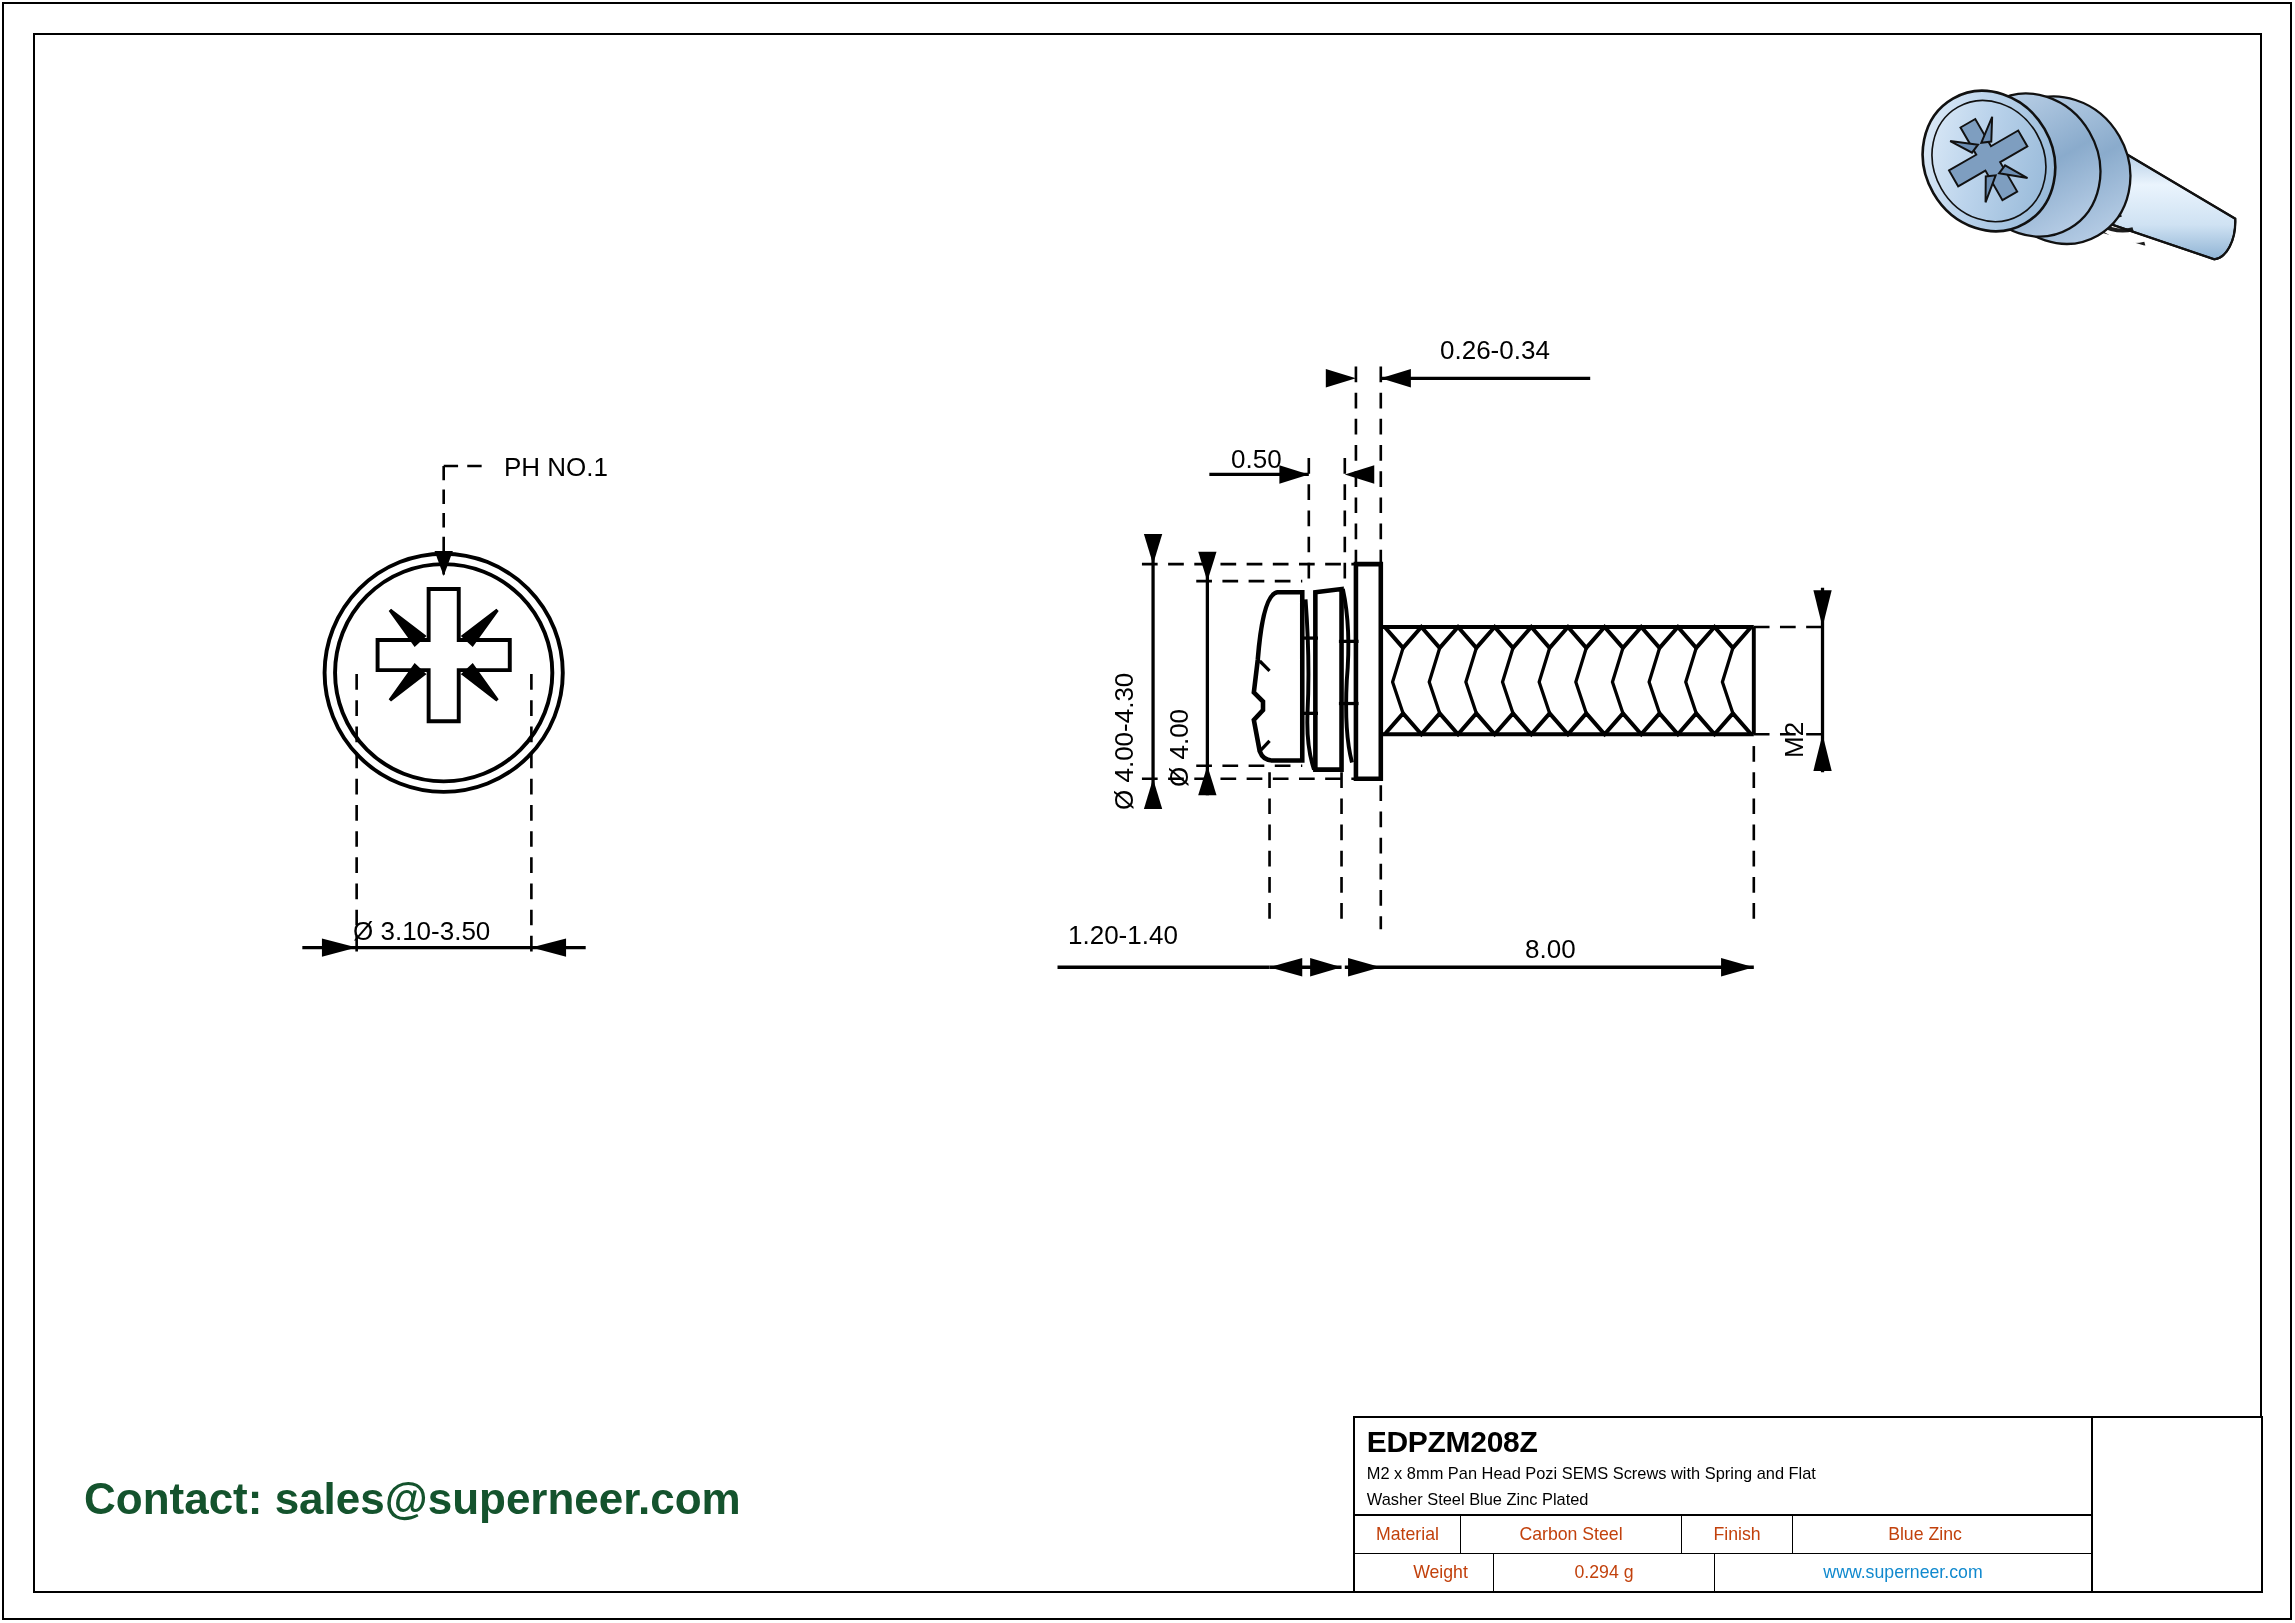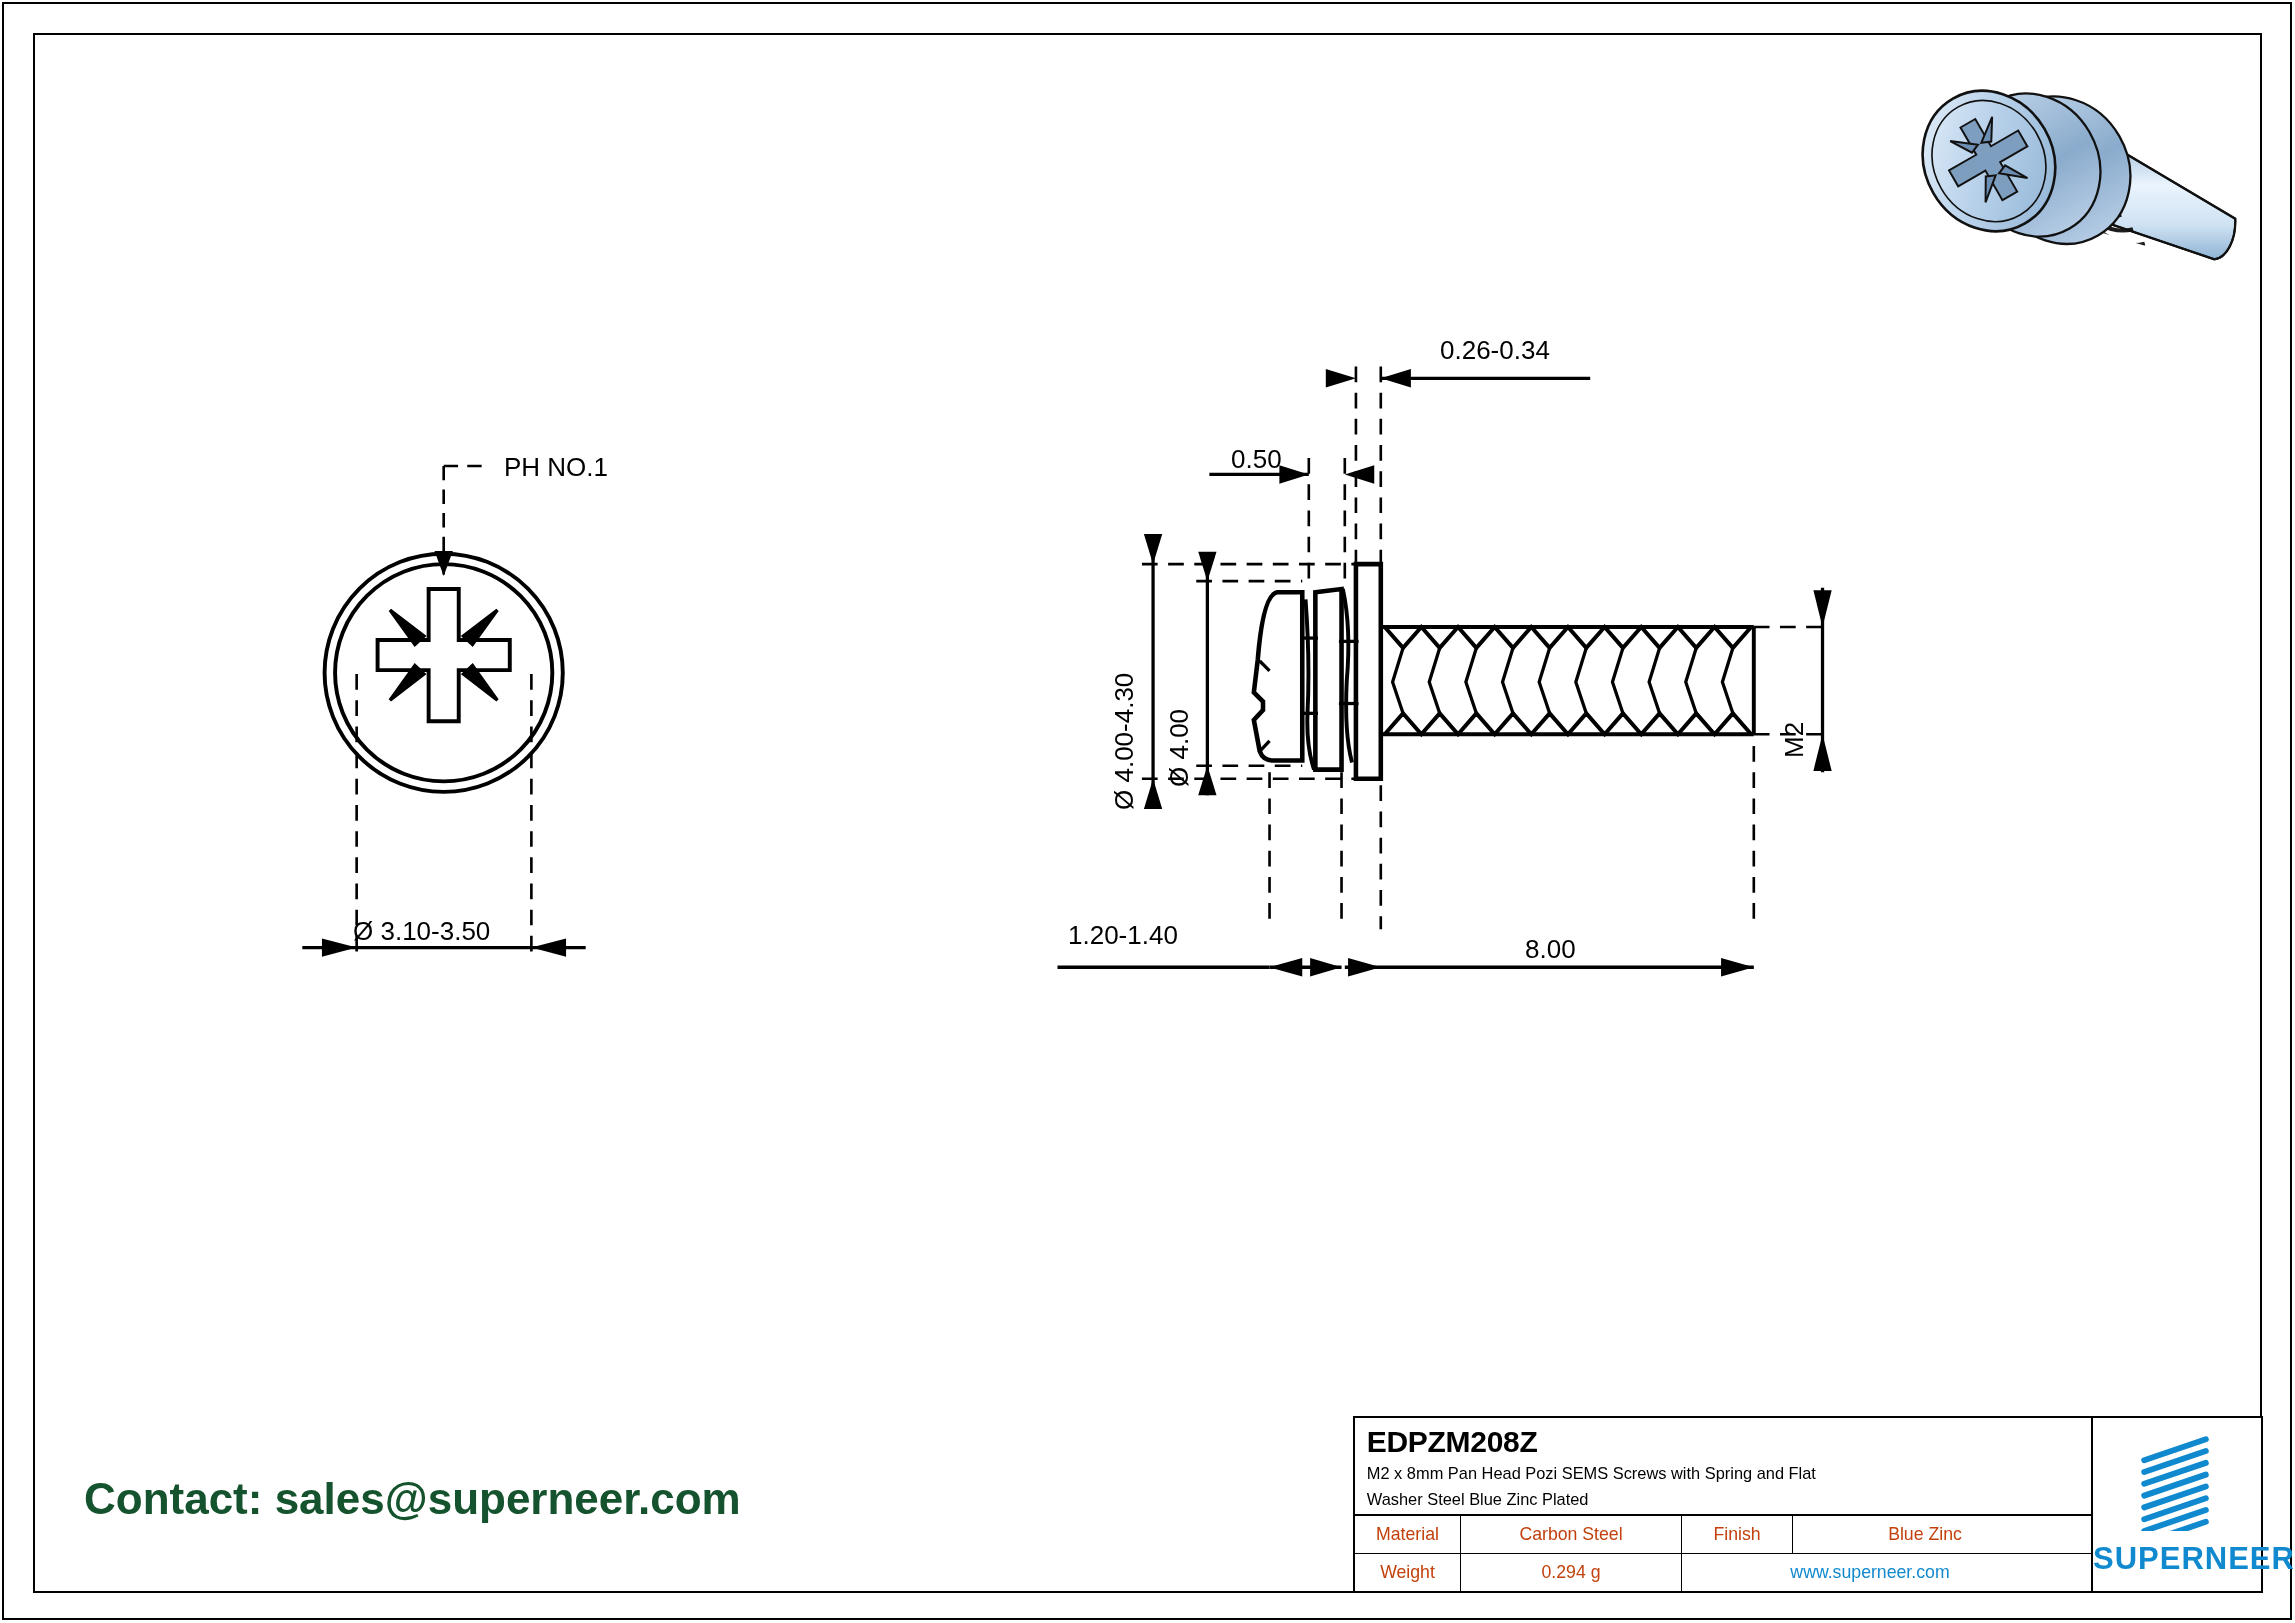--- a/index.html
+++ b/index.html
@@ -70,21 +70,21 @@
     line-height: 1.32;
     color: #000;
     margin-top: 5.2px;
   }
   .tb-row {
     flex: 1 1 0;
     display: flex;
     border-bottom: 1.3px solid #000;
     box-sizing: border-box;
   }
-  .tb-row:last-child { border-bottom: none; }
+  .tb-row:last-child { border-bottom: none; justify-content: flex-end; }
   .tb-cell {
     display: flex;
     align-items: center;
     justify-content: center;
     font-size: 17.7px;
     color: #c2410c;
     border-right: 1.3px solid #000;
     box-sizing: border-box;
     height: 100%;
   }
@@ -390,31 +390,16 @@
         <div class="tb-cell c-matval">Carbon Steel</div>
         <div class="tb-cell c-finlabel">Finish</div>
         <div class="tb-cell c-finval">Blue Zinc</div>
       </div>
       <div class="tb-row">
         <div class="tb-cell c-wlabel">Weight</div>
         <div class="tb-cell c-wval">0.294 g</div>
         <div class="tb-cell c-url">www.superneer.com</div>
       </div>
     </div>
-    <div class="tb-right">
-      <svg class="logo-mark" viewBox="0 0 120 148">
-        <g stroke="#1089ce" stroke-width="9" stroke-linecap="round" fill="none">
-          <line x1="10" y1="40" x2="104" y2="8"></line>
-          <line x1="10" y1="58" x2="104" y2="26"></line>
-          <line x1="10" y1="76" x2="104" y2="44"></line>
-          <line x1="10" y1="94" x2="104" y2="62"></line>
-          <line x1="10" y1="112" x2="104" y2="80"></line>
-          <line x1="10" y1="130" x2="104" y2="98"></line>
-          <line x1="10" y1="148" x2="104" y2="116"></line>
-          <line x1="10" y1="166" x2="104" y2="134"></line>
-        </g>
-      </svg>
-      <div class="logo-text">SUPERNEER</div>
-    </div>
   </div>
 
 </div>
 
 
 </body></html>

